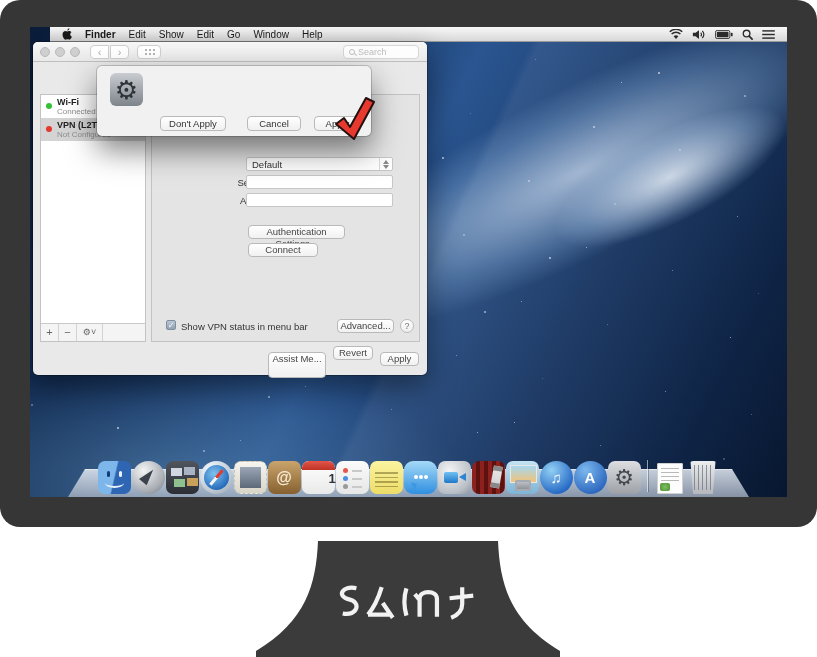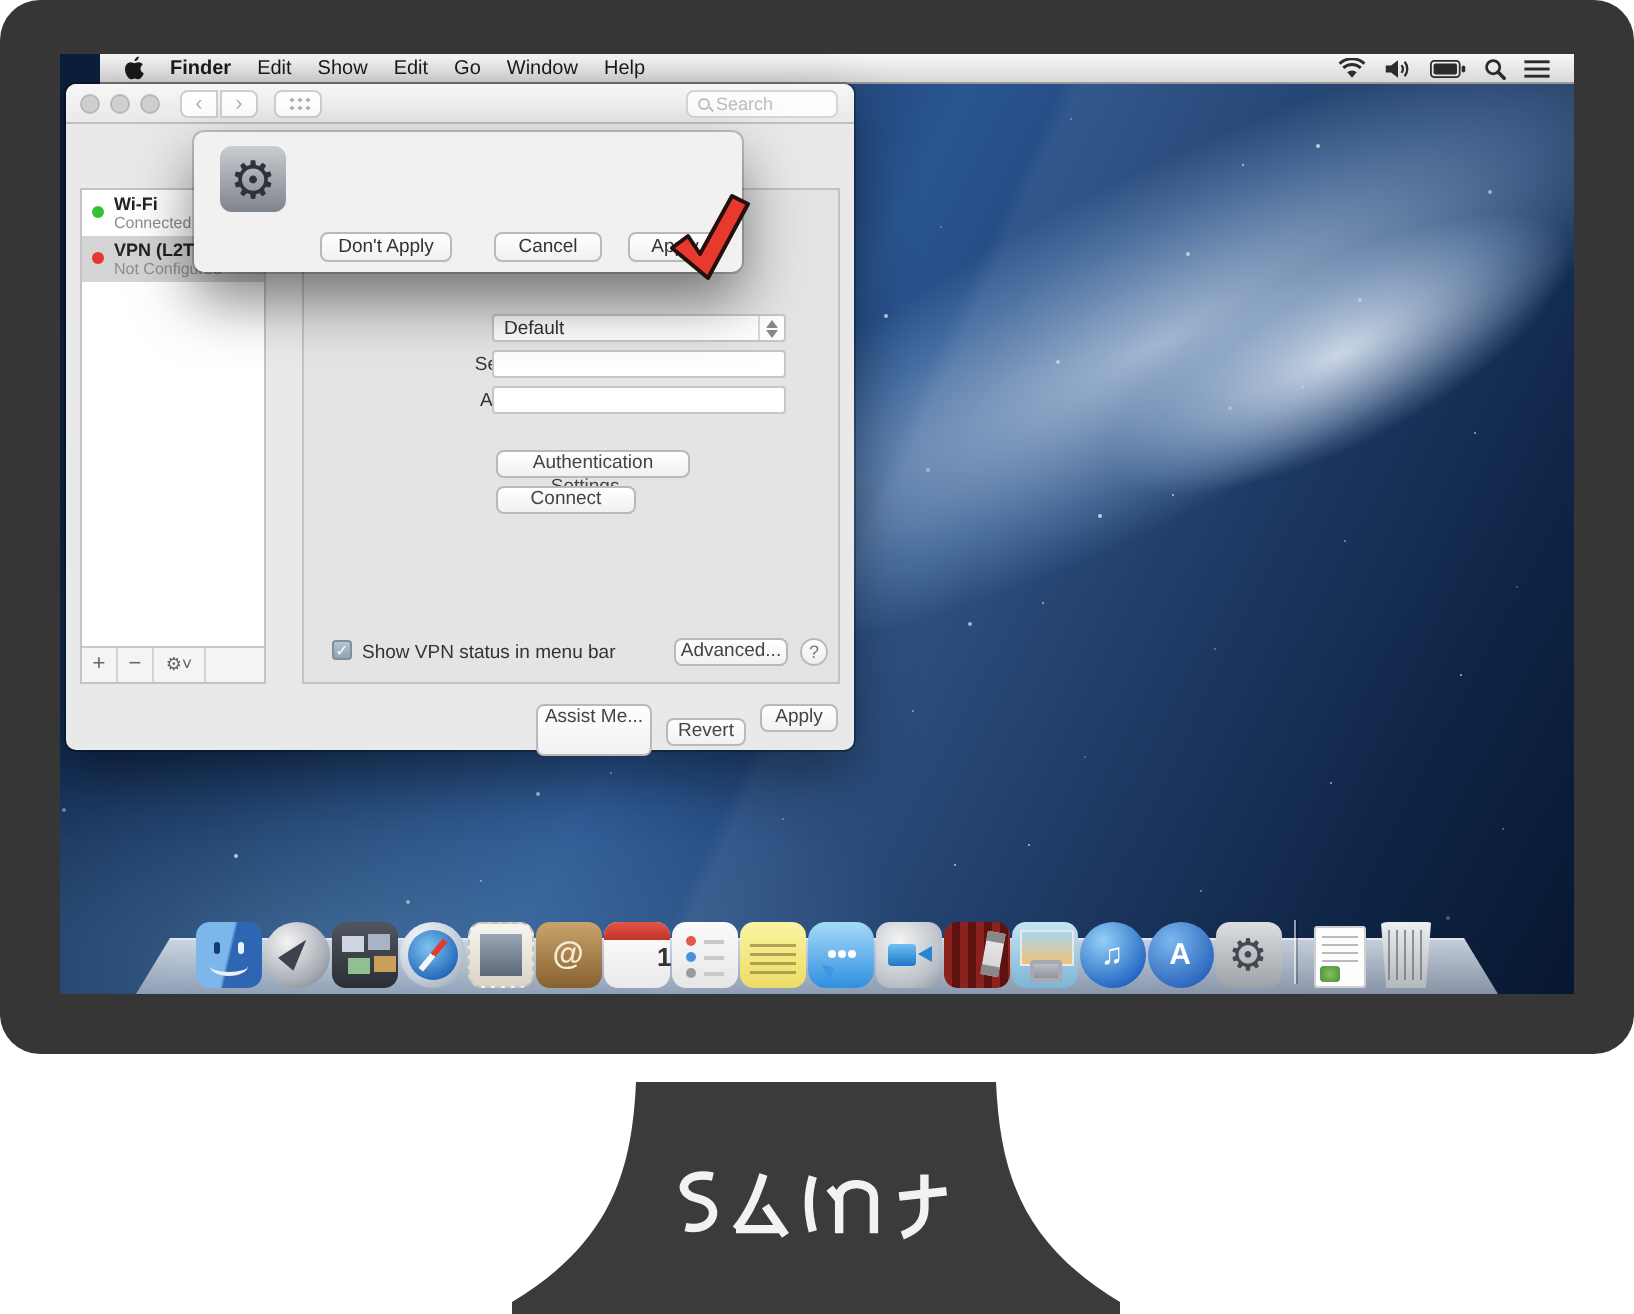--- a/index.html
+++ b/index.html
@@ -57,21 +57,21 @@
     background-image:radial-gradient(#b5b5b5 0.9px, transparent 1px); background-size:4px 4px; }
   .win-title { position:absolute; left:0; right:0; text-align:center; color:#9b9b9b; font-size:10px; pointer-events:none; }
   .searchbox { position:absolute; right:8px; top:3px; width:76px; height:14px; background:#fdfdfd;
     border:1px solid #d6d6d6; border-radius:4px; display:flex; align-items:center; gap:3px; padding:0 5px; }
   .mag { width:6px; height:6px; border:1.2px solid #c0c0c0; border-radius:50%; position:relative; flex:0 0 auto; }
   .mag::after { content:''; position:absolute; width:3px; height:1.2px; background:#c0c0c0;
     transform:rotate(45deg); right:-2.5px; bottom:-1px; }
   .search-ph { color:#bdbdbd; font-size:9px; }
 
   
-  .sidebar { position:absolute; left:7px; top:52px; width:93px; height:248px; background:#ffffff;
+  .sidebar { position:absolute; left:7px; top:52px; width:106px; height:248px; background:#ffffff;
     border:1px solid #c3c3c3; }
   .sb-row { position:relative; height:23px; padding:2px 4px 0 16px; }
   .sb-row.selected { background:#d4d4d4; }
   .sb-dot { position:absolute; left:5px; top:8px; width:6px; height:6px; border-radius:50%; }
   .dot-green { background:#35c135; } .dot-red { background:#e2382e; }
   .sb-name { font-size:9px; font-weight:bold; color:#222; white-space:nowrap; overflow:hidden; }
   .sb-status { font-size:8px; color:#8e8e8e; white-space:nowrap; overflow:hidden; }
   .sb-vpnicon { position:absolute; right:3px; top:6px; width:13px; height:11px; border-radius:2px;
     background:repeating-linear-gradient(135deg,#3a3f46 0 2px,#c6cbd2 2px 4px); }
   .sb-actions { position:absolute; left:0; right:0; bottom:0; height:18px; border-top:1px solid #c9c9c9;
@@ -427,21 +427,21 @@
 
       <div class="btn" style="left:215px; top:183px; width:97px; height:14px;">Authentication Settings...</div>
       <div class="btn" style="left:215px; top:201px; width:70px; height:14px;">Connect</div>
 
       <span class="chk" style="left:133px; top:278px;"></span>
       <span class="chk-label" style="left:148px; top:279px;">Show VPN status in menu bar</span>
       <div class="btn" style="left:304px; top:277px; width:57px; height:14px;">Advanced...</div>
       <div class="help-btn" style="left:367px; top:277px;">?</div>
 
       <div class="btn" style="left:235px; top:310px; width:58px; height:26px;">Assist Me...</div>
-      <div class="btn" style="left:300px; top:317px; width:40px; height:14px;">Revert</div>
+      <div class="btn" style="left:300px; top:304px; width:40px; height:14px;">Revert</div>
       <div class="btn" style="left:347px; top:310px; width:39px; height:14px;">Apply</div>
     </div>
 
     <div class="dialog">
       <div class="dlg-icon">⚙</div>
       <div class="dlg-btn" style="left:63px; width:66px;">Don't Apply</div>
       <div class="dlg-btn" style="left:150px; width:54px;">Cancel</div>
       <div class="dlg-btn" style="left:217px; width:47px;">Apply</div>
     </div>
 

